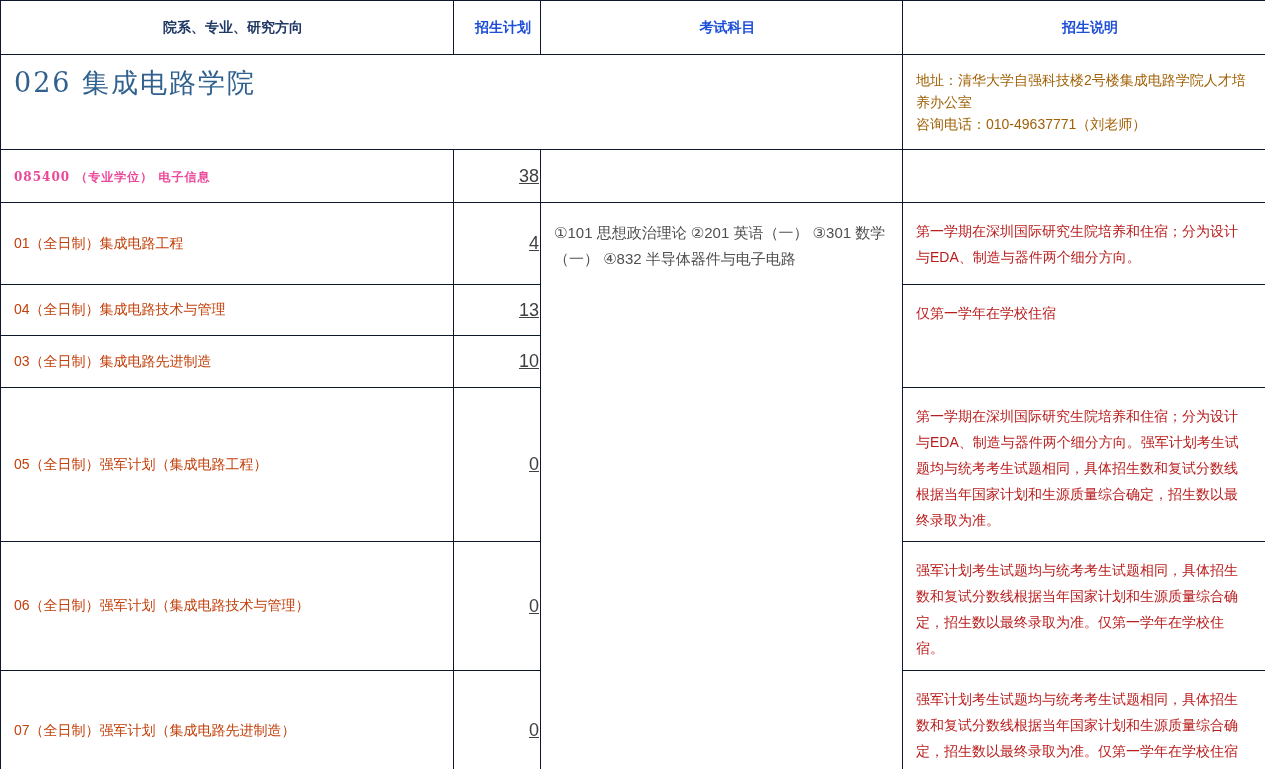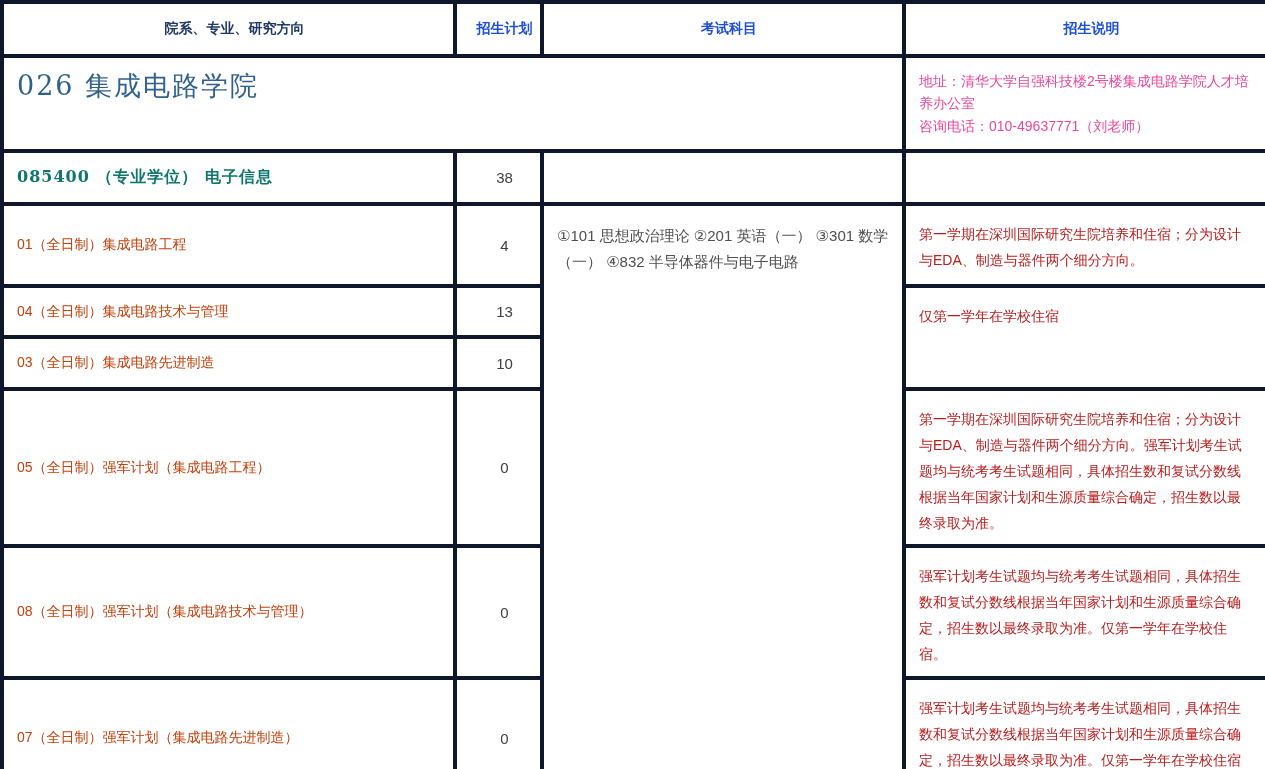--- a/index.html
+++ b/index.html
@@ -6,21 +6,21 @@
   html, body { margin: 0; padding: 0; background: #ffffff; }
   body { width: 1265px; font-family: "Liberation Sans", "DejaVu Sans", sans-serif; }
 
   table.catalog {
     width: 1265px;
     border-collapse: collapse;
     table-layout: fixed;
     background: #ffffff;
   }
   table.catalog td, table.catalog th {
-    border: 4px solid #0f172a;
+    border: 1px solid #0f172a;
     overflow: hidden;
     padding-left: 13px;
   }
 
   tr.r-header  { height: 54px; }
   tr.r-section { height: 95px; }
   tr.r-program { height: 53px; }
   tr.r-01 { height: 82px; }
   tr.r-02 { height: 51px; }
   tr.r-03 { height: 52px; }
@@ -50,47 +50,48 @@
     color: #30618e;
     letter-spacing: 2px;
     white-space: nowrap;
   }
 
   td.addr-cell {
     vertical-align: middle;
     padding: 4px 12px 4px 16px;
     font-size: 14px;
     line-height: 1.58;
-    color: #ec4899;
+    color: #a16207;
   }
 
   td.program-cell {
     vertical-align: middle;
     padding-left: 17px;
   }
   .program-title {
     font-family: "DejaVu Serif", "Liberation Serif", serif;
-    font-size: 16px;
+    font-size: 12px;
     font-weight: 700;
-    color: #0f766e;
+    color: #ec4899;
     letter-spacing: 1px;
     white-space: nowrap;
   }
 
   td.dir-cell {
     vertical-align: middle;
     padding-left: 34px;
     font-size: 14px;
     color: #c2410c;
   }
   td.plan-cell {
     vertical-align: middle;
-    text-align: center;
-    font-size: 15px;
+    text-align: right;
+    font-size: 18px;
     color: #404040;
+    text-decoration: underline;
   }
 
   td.exam-cell {
     vertical-align: top;
     padding: 17px 10px 0 12px;
     font-size: 15px;
     line-height: 1.72;
     color: #4f4f4f;
   }
 
@@ -158,21 +159,21 @@
     <td class="plan-cell">10</td>
   </tr>
 
   <tr class="r-05">
     <td class="dir-cell">05（全日制）强军计划（集成电路工程）</td>
     <td class="plan-cell">0</td>
     <td class="note-cell">第一学期在深圳国际研究生院培养和住宿；分为设计与EDA、制造与器件两个细分方向。强军计划考生试题均与统考考生试题相同，具体招生数和复试分数线根据当年国家计划和生源质量综合确定，招生数以最终录取为准。</td>
   </tr>
 
   <tr class="r-06">
-    <td class="dir-cell">08（全日制）强军计划（集成电路技术与管理）</td>
+    <td class="dir-cell">06（全日制）强军计划（集成电路技术与管理）</td>
     <td class="plan-cell">0</td>
     <td class="note-cell">强军计划考生试题均与统考考生试题相同，具体招生数和复试分数线根据当年国家计划和生源质量综合确定，招生数以最终录取为准。仅第一学年在学校住宿。</td>
   </tr>
 
   <tr class="r-07">
     <td class="dir-cell">07（全日制）强军计划（集成电路先进制造）</td>
     <td class="plan-cell">0</td>
     <td class="note-cell">强军计划考生试题均与统考考生试题相同，具体招生数和复试分数线根据当年国家计划和生源质量综合确定，招生数以最终录取为准。仅第一学年在学校住宿</td>
   </tr>
 </tbody>

